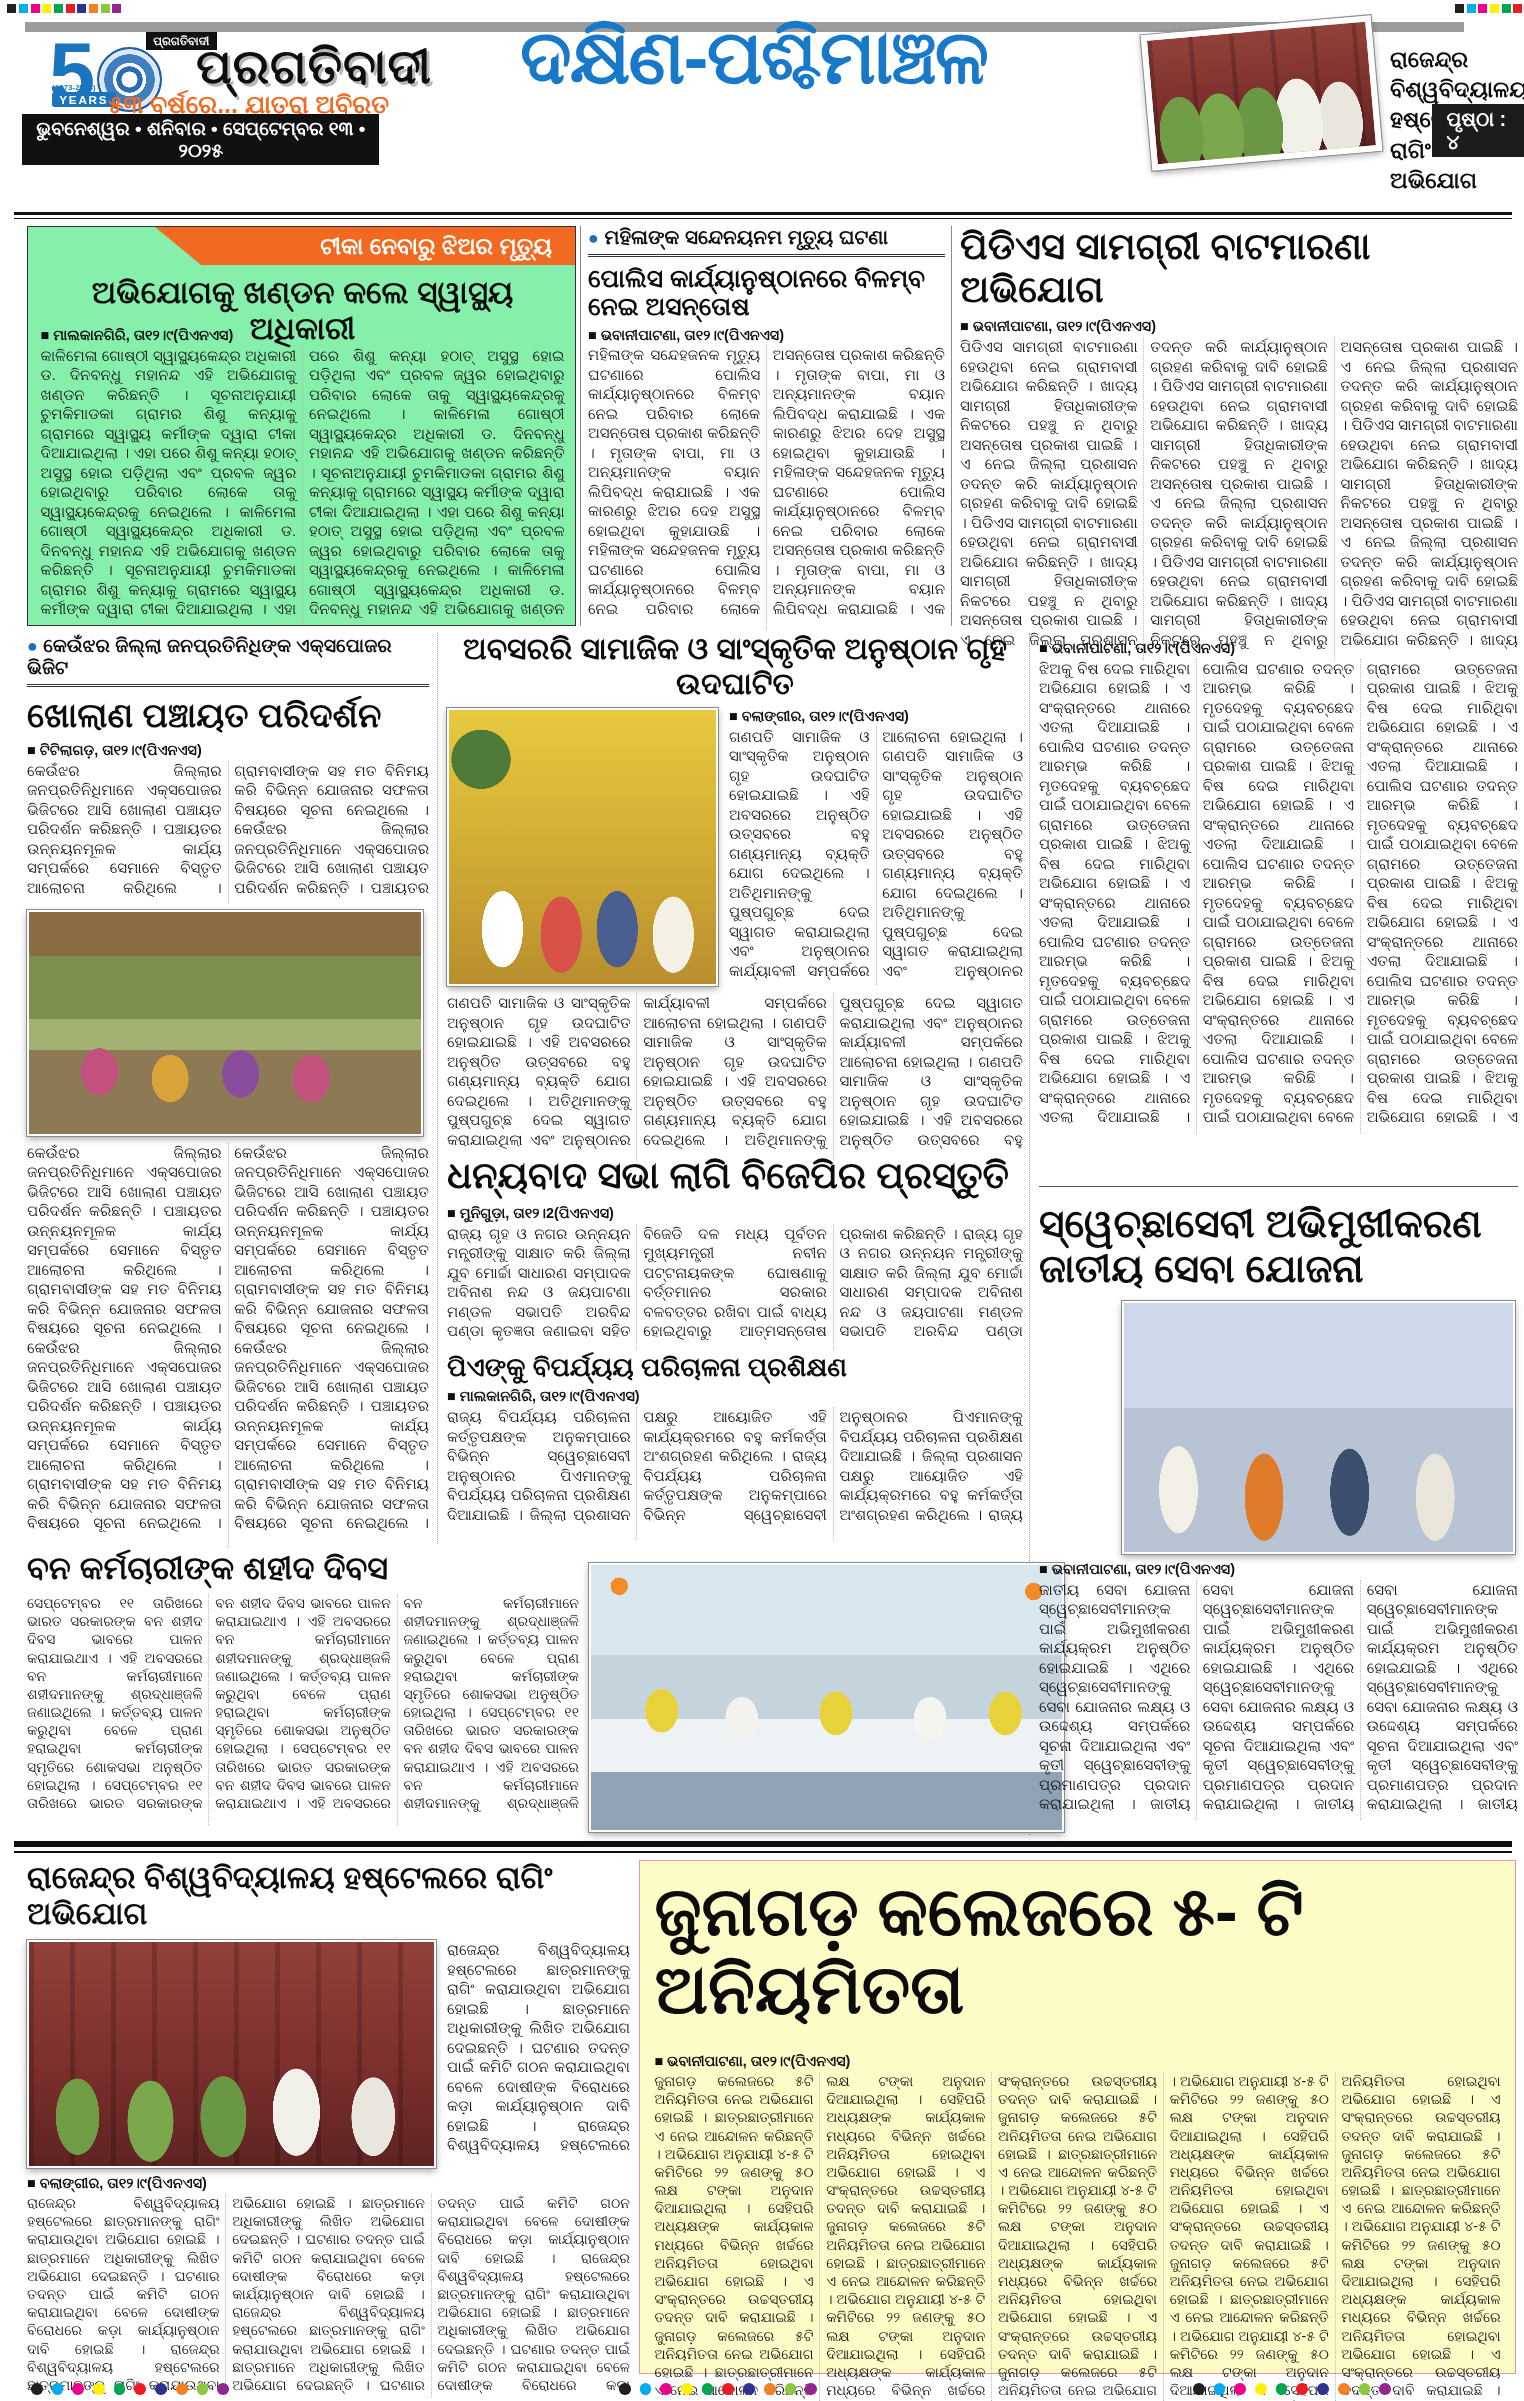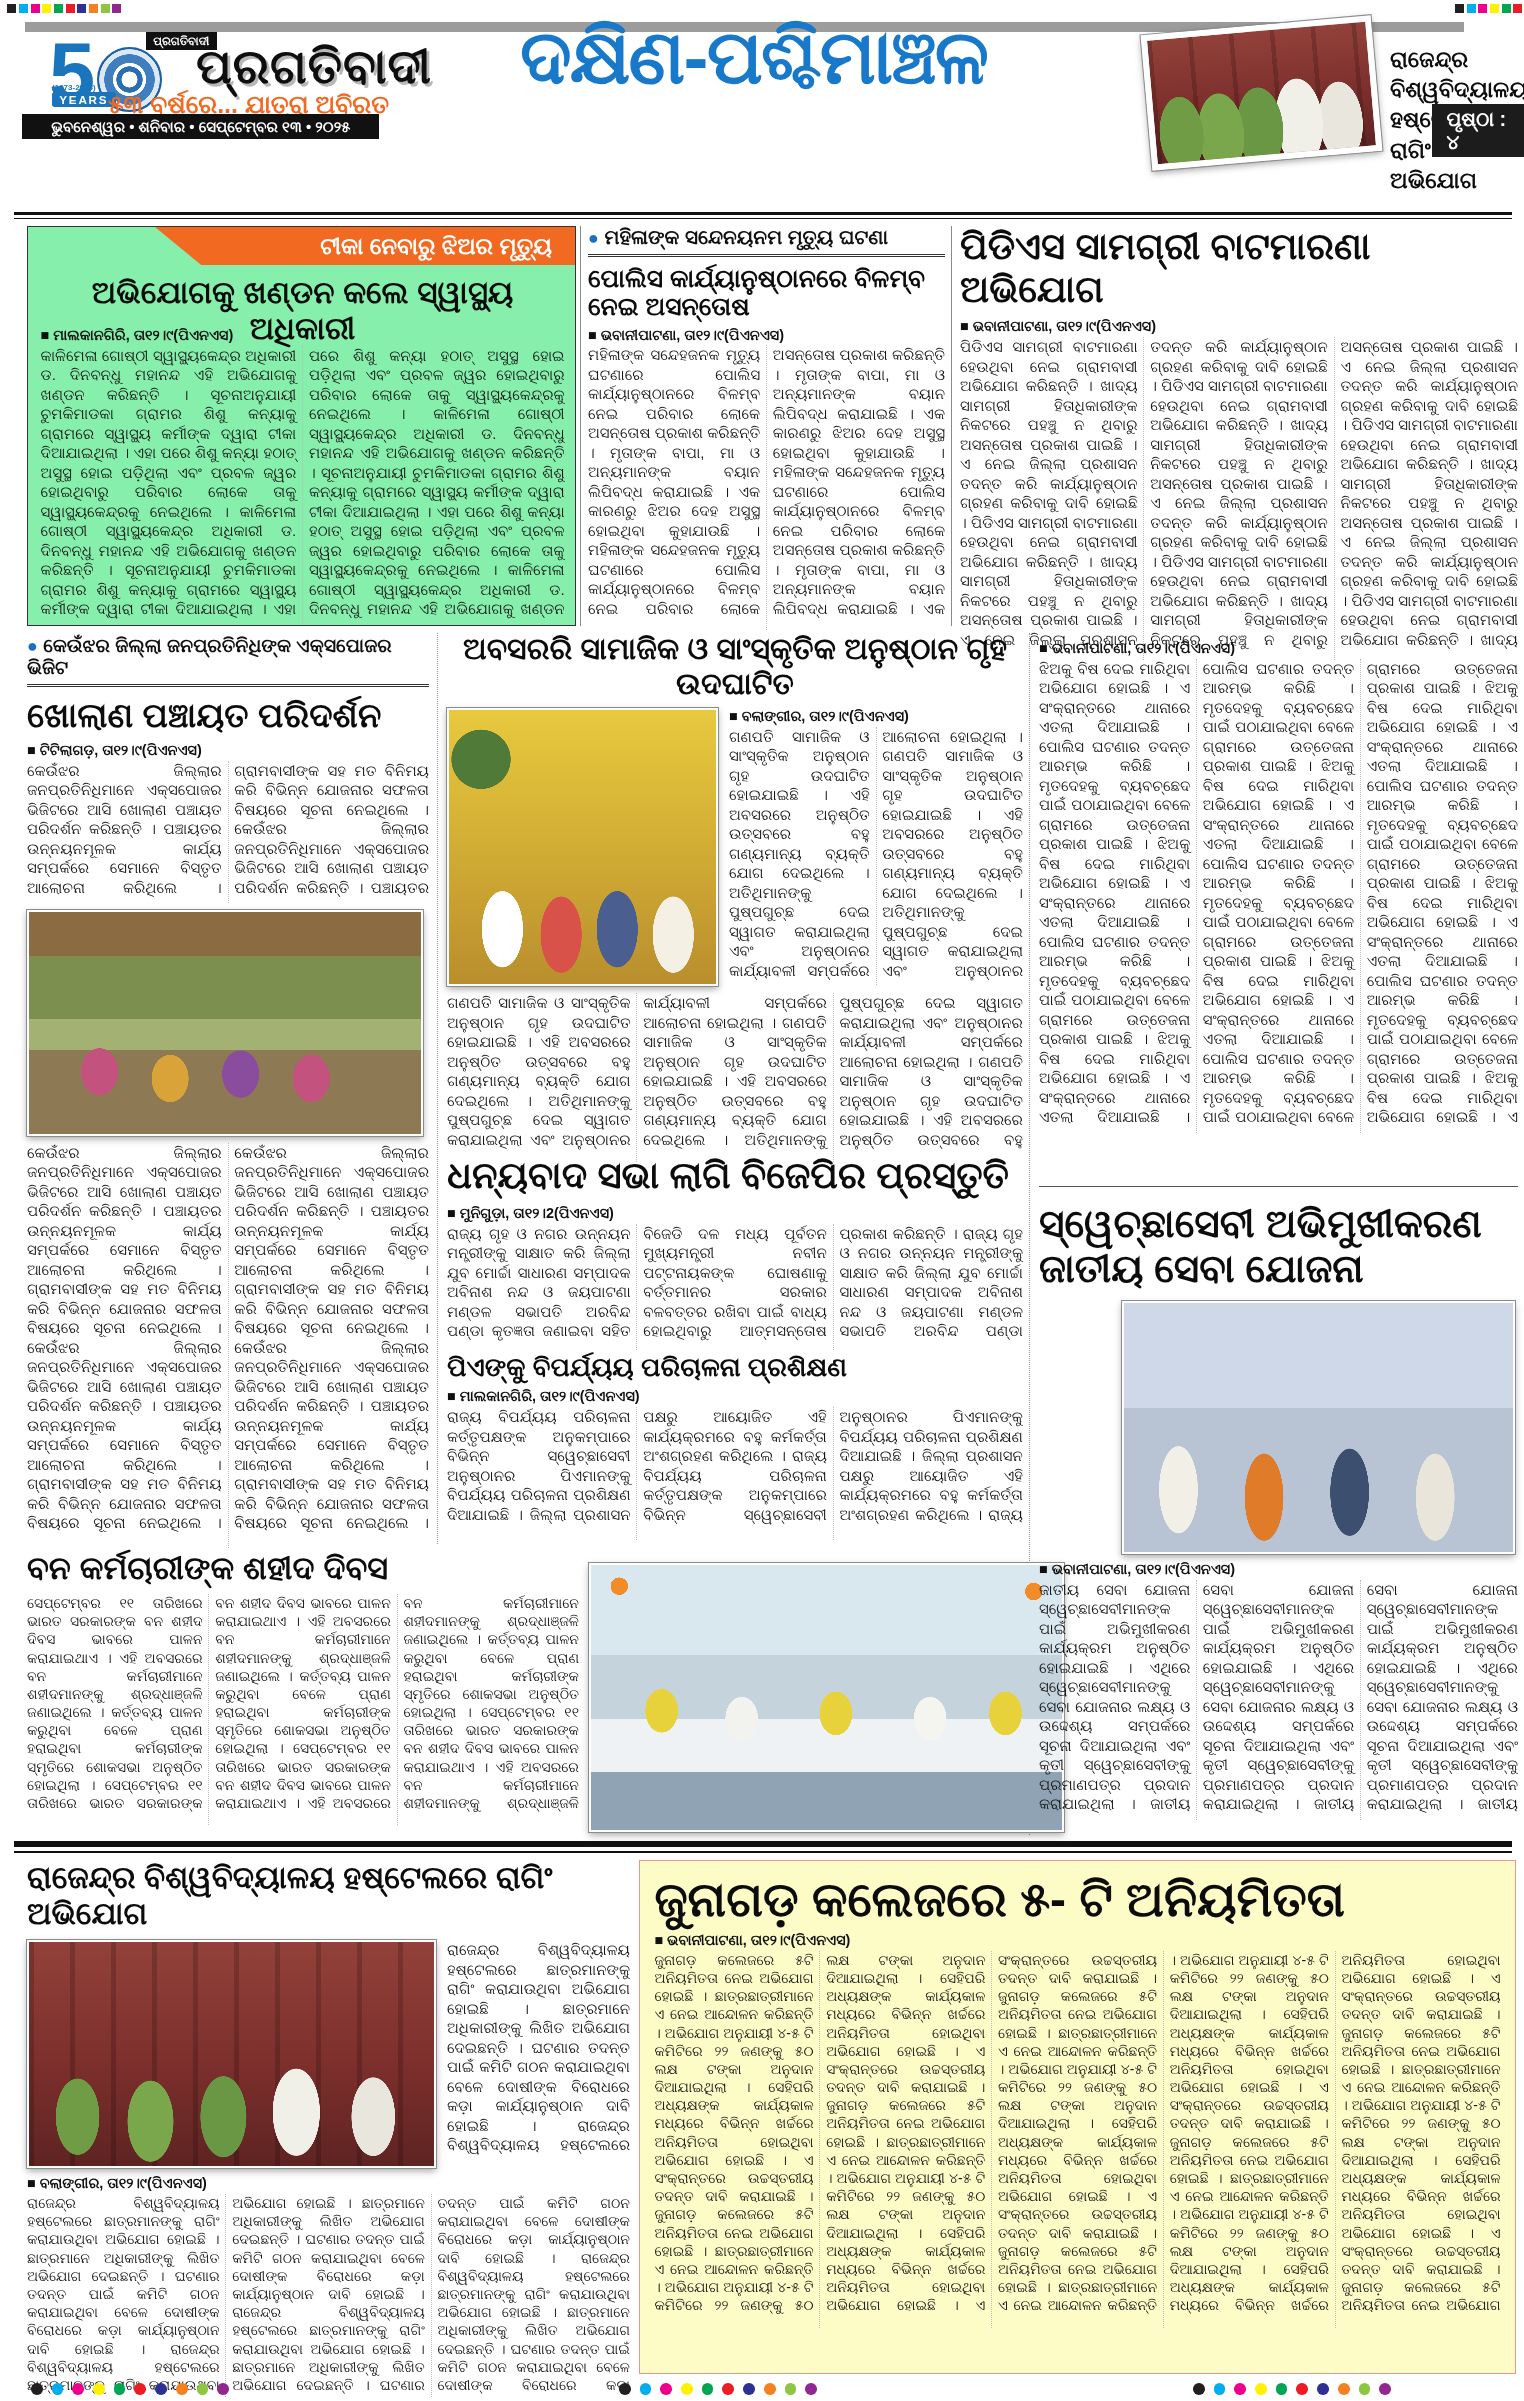--- a/index.html
+++ b/index.html
@@ -14,21 +14,21 @@
   .logo-five { font-size:83px; font-weight:900; color:#1b75bc; line-height:1;
                font-family:"Liberation Sans",sans-serif; letter-spacing:-3.6px; }
   .emblem { width:65px; height:65px; border-radius:50%;
             background:radial-gradient(circle,#ffffff 0 18%,#2a6db5 19% 30%,#ffffff 31% 38%,#3f7fc0 39% 58%,#dce9f5 59% 70%,#2a6db5 71% 100%);
             border:2.7px solid #1b5fa8; }
   .logo-chip { background:#111; color:#fff; font-size:11.7px; font-weight:bold; padding:1.8px 7.2px; }
   .years-chip { background:#1b75bc; color:#fff; font-size:11.7px; font-weight:bold; padding:0.9px 7.2px; border-radius:2.7px; letter-spacing:1.8px; }
   .years-range { font-size:8px; color:#1b75bc; font-weight:bold; }
   .paper-name { font-size:48px; font-weight:900; color:#0e0e0e; text-shadow:2.7px 2.7px 0 #b8b8b8; letter-spacing:0.9px; }
   .tagline { font-size:25px; font-weight:bold; color:#f26a21; }
-  .datebar { background:#111; color:#fff; font-size:15px; font-weight:bold; text-align:center; padding:3.6px 0; }
+  .datebar { background:#111; color:#fff; font-size:19px; font-weight:bold; text-align:center; padding:3.6px 0; }
   .section-title { font-size:75px; font-weight:900; color:#1879cb; text-align:center; line-height:1.05; letter-spacing:-1.8px; }
   .promo-caption { font-size:22.4px; font-weight:800; line-height:1.35; color:#0d0d0d; }
   .page-badge { background:#1c1c1c; color:#fff; font-size:20px; font-weight:bold; padding:3.6px 14.4px; }
 
   .rule-double { border-top:3.6px solid #111; border-bottom:1.8px solid #111; height:7.2px; }
   .rule-thick  { border-top:6.3px solid #111; border-bottom:2.7px solid #111; height:11.7px; }
   .vrule { border-left:0.9px solid #8a8a8a; width:0; }
   .vrule-dot { border-left:0.9px dotted #9a9a9a; width:0; }
   .hrule-thin { border-top:1.8px solid #555; height:0; }
 
@@ -235,21 +235,21 @@
       <div class="headline" style="font-size:31px">ରାଜେନ୍ଦ୍ର ବିଶ୍ୱବିଦ୍ୟାଳୟ ହଷ୍ଟେଲରେ ରାଗିଂ ଅଭିଯୋଗ</div>
       <div style="position:relative;height:235px;margin-top:9px">
         <div class="photo ph-maroon abs" style="left:0;top:0;width:409px;height:228px"></div>
         <div class="abs body-text" style="left:420px;top:0;width:183px;height:228px;column-count:1">ରାଜେନ୍ଦ୍ର ବିଶ୍ୱବିଦ୍ୟାଳୟ ହଷ୍ଟେଲରେ ଛାତ୍ରମାନଙ୍କୁ ରାଗିଂ କରାଯାଉଥିବା ଅଭିଯୋଗ ହୋଇଛି । ଛାତ୍ରମାନେ ଅଧିକାରୀଙ୍କୁ ଲିଖିତ ଅଭିଯୋଗ ଦେଇଛନ୍ତି । ଘଟଣାର ତଦନ୍ତ ପାଇଁ କମିଟି ଗଠନ କରାଯାଇଥିବା ବେଳେ ଦୋଷୀଙ୍କ ବିରୋଧରେ କଡ଼ା କାର୍ଯ୍ୟାନୁଷ୍ଠାନ ଦାବି ହୋଇଛି । ରାଜେନ୍ଦ୍ର ବିଶ୍ୱବିଦ୍ୟାଳୟ ହଷ୍ଟେଲରେ ଛାତ୍ରମାନଙ୍କୁ ରାଗିଂ କରାଯାଉଥିବା ଅଭିଯୋଗ ହୋଇଛି । ଛାତ୍ରମାନେ ଅଧିକାରୀଙ୍କୁ ଲିଖିତ ଅଭିଯୋଗ ଦେଇଛନ୍ତି । ଘଟଣାର ତଦନ୍ତ ପାଇଁ କମିଟି ଗଠନ କରାଯାଇଥିବା ବେଳେ ଦୋଷୀଙ୍କ ବିରୋଧରେ କଡ଼ା କାର୍ଯ୍ୟାନୁଷ୍ଠାନ ଦାବି ହୋଇଛି । ରାଜେନ୍ଦ୍ର ବିଶ୍ୱବିଦ୍ୟାଳୟ ହଷ୍ଟେଲରେ ଛାତ୍ରମାନଙ୍କୁ ରାଗିଂ କରାଯାଉଥିବା ଅଭିଯୋଗ ହୋଇଛି । ଛାତ୍ରମାନେ ଅଧିକାରୀଙ୍କୁ ଲିଖିତ ଅଭିଯୋଗ ଦେଇଛନ୍ତି । ଘଟଣାର ତଦନ୍ତ ପାଇଁ କମିଟି ଗଠନ କରାଯାଇଥିବା ବେଳେ ଦୋଷୀଙ୍କ ବିରୋଧରେ କଡ଼ା କାର୍ଯ୍ୟାନୁଷ୍ଠାନ ଦାବି ହୋଇଛି ।</div>
       </div>
       <div class="byline">■ ବଲାଙ୍ଗୀର, ତା୧୨।୯(ପିଏନଏସ)</div>
       <div class="body-text cols3" style="height:203px;font-size:14px">ରାଜେନ୍ଦ୍ର ବିଶ୍ୱବିଦ୍ୟାଳୟ ହଷ୍ଟେଲରେ ଛାତ୍ରମାନଙ୍କୁ ରାଗିଂ କରାଯାଉଥିବା ଅଭିଯୋଗ ହୋଇଛି । ଛାତ୍ରମାନେ ଅଧିକାରୀଙ୍କୁ ଲିଖିତ ଅଭିଯୋଗ ଦେଇଛନ୍ତି । ଘଟଣାର ତଦନ୍ତ ପାଇଁ କମିଟି ଗଠନ କରାଯାଇଥିବା ବେଳେ ଦୋଷୀଙ୍କ ବିରୋଧରେ କଡ଼ା କାର୍ଯ୍ୟାନୁଷ୍ଠାନ ଦାବି ହୋଇଛି । ରାଜେନ୍ଦ୍ର ବିଶ୍ୱବିଦ୍ୟାଳୟ ହଷ୍ଟେଲରେ ଛାତ୍ରମାନଙ୍କୁ ରାଗିଂ କରାଯାଉଥିବା ଅଭିଯୋଗ ହୋଇଛି । ଛାତ୍ରମାନେ ଅଧିକାରୀଙ୍କୁ ଲିଖିତ ଅଭିଯୋଗ ଦେଇଛନ୍ତି । ଘଟଣାର ତଦନ୍ତ ପାଇଁ କମିଟି ଗଠନ କରାଯାଇଥିବା ବେଳେ ଦୋଷୀଙ୍କ ବିରୋଧରେ କଡ଼ା କାର୍ଯ୍ୟାନୁଷ୍ଠାନ ଦାବି ହୋଇଛି । ରାଜେନ୍ଦ୍ର ବିଶ୍ୱବିଦ୍ୟାଳୟ ହଷ୍ଟେଲରେ ଛାତ୍ରମାନଙ୍କୁ ରାଗିଂ କରାଯାଉଥିବା ଅଭିଯୋଗ ହୋଇଛି । ଛାତ୍ରମାନେ ଅଧିକାରୀଙ୍କୁ ଲିଖିତ ଅଭିଯୋଗ ଦେଇଛନ୍ତି । ଘଟଣାର ତଦନ୍ତ ପାଇଁ କମିଟି ଗଠନ କରାଯାଇଥିବା ବେଳେ ଦୋଷୀଙ୍କ ବିରୋଧରେ କଡ଼ା କାର୍ଯ୍ୟାନୁଷ୍ଠାନ ଦାବି ହୋଇଛି । ରାଜେନ୍ଦ୍ର ବିଶ୍ୱବିଦ୍ୟାଳୟ ହଷ୍ଟେଲରେ ଛାତ୍ରମାନଙ୍କୁ ରାଗିଂ କରାଯାଉଥିବା ଅଭିଯୋଗ ହୋଇଛି । ଛାତ୍ରମାନେ ଅଧିକାରୀଙ୍କୁ ଲିଖିତ ଅଭିଯୋଗ ଦେଇଛନ୍ତି । ଘଟଣାର ତଦନ୍ତ ପାଇଁ କମିଟି ଗଠନ କରାଯାଇଥିବା ବେଳେ ଦୋଷୀଙ୍କ ବିରୋଧରେ କଡ଼ା କାର୍ଯ୍ୟାନୁଷ୍ଠାନ ଦାବି ହୋଇଛି । ରାଜେନ୍ଦ୍ର ବିଶ୍ୱବିଦ୍ୟାଳୟ ହଷ୍ଟେଲରେ ଛାତ୍ରମାନଙ୍କୁ ରାଗିଂ କରାଯାଉଥିବା ଅଭିଯୋଗ ହୋଇଛି । ଛାତ୍ରମାନେ ଅଧିକାରୀଙ୍କୁ ଲିଖିତ ଅଭିଯୋଗ ଦେଇଛନ୍ତି । ଘଟଣାର ତଦନ୍ତ ପାଇଁ କମିଟି ଗଠନ କରାଯାଇଥିବା ବେଳେ ଦୋଷୀଙ୍କ ବିରୋଧରେ କଡ଼ା କାର୍ଯ୍ୟାନୁଷ୍ଠାନ ଦାବି ହୋଇଛି । ରାଜେନ୍ଦ୍ର ବିଶ୍ୱବିଦ୍ୟାଳୟ ହଷ୍ଟେଲରେ ଛାତ୍ରମାନଙ୍କୁ ରାଗିଂ କରାଯାଉଥିବା ଅଭିଯୋଗ ହୋଇଛି । ଛାତ୍ରମାନେ ଅଧିକାରୀଙ୍କୁ ଲିଖିତ ଅଭିଯୋଗ ଦେଇଛନ୍ତି । ଘଟଣାର ତଦନ୍ତ ପାଇଁ କମିଟି ଗଠନ କରାଯାଇଥିବା ବେଳେ ଦୋଷୀଙ୍କ ବିରୋଧରେ କଡ଼ା କାର୍ଯ୍ୟାନୁଷ୍ଠାନ ଦାବି ହୋଇଛି ।</div>
     </article>
 
     <article class="abs yellow-box" style="left:639px;top:1860px;width:877px;height:514px;padding:10.8px 14.4px">
-      <div class="headline" style="font-size:48px;margin-bottom:5px">ଜୁନାଗଡ଼ କଲେଜରେ ୫- ଟି ଅନିୟମିତତା</div>
+      <div class="headline" style="font-size:68px;margin-bottom:25px">ଜୁନାଗଡ଼ କଲେଜରେ ୫- ଟି ଅନିୟମିତତା</div>
       <div class="byline">■ ଭବାନୀପାଟଣା, ତା୧୨।୯(ପିଏନଏସ)</div>
       <div class="body-text cols5" style="height:377px;font-size:14px">ଜୁନାଗଡ଼ କଲେଜରେ ୫ଟି ଅନିୟମିତତା ନେଇ ଅଭିଯୋଗ ହୋଇଛି । ଛାତ୍ରଛାତ୍ରୀମାନେ ଏ ନେଇ ଆନ୍ଦୋଳନ କରିଛନ୍ତି । ଅଭିଯୋଗ ଅନୁଯାୟୀ ୪-୫ ଟି କମିଟିରେ ୨୨ ଜଣଙ୍କୁ ୫୦ ଲକ୍ଷ ଟଙ୍କା ଅନୁଦାନ ଦିଆଯାଇଥିଲା । ସେହିପରି ଅଧ୍ୟକ୍ଷଙ୍କ କାର୍ଯ୍ୟକାଳ ମଧ୍ୟରେ ବିଭିନ୍ନ ଖର୍ଚ୍ଚରେ ଅନିୟମିତତା ହୋଇଥିବା ଅଭିଯୋଗ ହୋଇଛି । ଏ ସଂକ୍ରାନ୍ତରେ ଉଚ୍ଚସ୍ତରୀୟ ତଦନ୍ତ ଦାବି କରାଯାଇଛି । ଜୁନାଗଡ଼ କଲେଜରେ ୫ଟି ଅନିୟମିତତା ନେଇ ଅଭିଯୋଗ ହୋଇଛି । ଛାତ୍ରଛାତ୍ରୀମାନେ ଏ ନେଇ ଆନ୍ଦୋଳନ କରିଛନ୍ତି । ଅଭିଯୋଗ ଅନୁଯାୟୀ ୪-୫ ଟି କମିଟିରେ ୨୨ ଜଣଙ୍କୁ ୫୦ ଲକ୍ଷ ଟଙ୍କା ଅନୁଦାନ ଦିଆଯାଇଥିଲା । ସେହିପରି ଅଧ୍ୟକ୍ଷଙ୍କ କାର୍ଯ୍ୟକାଳ ମଧ୍ୟରେ ବିଭିନ୍ନ ଖର୍ଚ୍ଚରେ ଅନିୟମିତତା ହୋଇଥିବା ଅଭିଯୋଗ ହୋଇଛି । ଏ ସଂକ୍ରାନ୍ତରେ ଉଚ୍ଚସ୍ତରୀୟ ତଦନ୍ତ ଦାବି କରାଯାଇଛି । ଜୁନାଗଡ଼ କଲେଜରେ ୫ଟି ଅନିୟମିତତା ନେଇ ଅଭିଯୋଗ ହୋଇଛି । ଛାତ୍ରଛାତ୍ରୀମାନେ ଏ ନେଇ ଆନ୍ଦୋଳନ କରିଛନ୍ତି । ଅଭିଯୋଗ ଅନୁଯାୟୀ ୪-୫ ଟି କମିଟିରେ ୨୨ ଜଣଙ୍କୁ ୫୦ ଲକ୍ଷ ଟଙ୍କା ଅନୁଦାନ ଦିଆଯାଇଥିଲା । ସେହିପରି ଅଧ୍ୟକ୍ଷଙ୍କ କାର୍ଯ୍ୟକାଳ ମଧ୍ୟରେ ବିଭିନ୍ନ ଖର୍ଚ୍ଚରେ ଅନିୟମିତତା ହୋଇଥିବା ଅଭିଯୋଗ ହୋଇଛି । ଏ ସଂକ୍ରାନ୍ତରେ ଉଚ୍ଚସ୍ତରୀୟ ତଦନ୍ତ ଦାବି କରାଯାଇଛି । ଜୁନାଗଡ଼ କଲେଜରେ ୫ଟି ଅନିୟମିତତା ନେଇ ଅଭିଯୋଗ ହୋଇଛି । ଛାତ୍ରଛାତ୍ରୀମାନେ ଏ ନେଇ ଆନ୍ଦୋଳନ କରିଛନ୍ତି । ଅଭିଯୋଗ ଅନୁଯାୟୀ ୪-୫ ଟି କମିଟିରେ ୨୨ ଜଣଙ୍କୁ ୫୦ ଲକ୍ଷ ଟଙ୍କା ଅନୁଦାନ ଦିଆଯାଇଥିଲା । ସେହିପରି ଅଧ୍ୟକ୍ଷଙ୍କ କାର୍ଯ୍ୟକାଳ ମଧ୍ୟରେ ବିଭିନ୍ନ ଖର୍ଚ୍ଚରେ ଅନିୟମିତତା ହୋଇଥିବା ଅଭିଯୋଗ ହୋଇଛି । ଏ ସଂକ୍ରାନ୍ତରେ ଉଚ୍ଚସ୍ତରୀୟ ତଦନ୍ତ ଦାବି କରାଯାଇଛି । ଜୁନାଗଡ଼ କଲେଜରେ ୫ଟି ଅନିୟମିତତା ନେଇ ଅଭିଯୋଗ ହୋଇଛି । ଛାତ୍ରଛାତ୍ରୀମାନେ ଏ ନେଇ ଆନ୍ଦୋଳନ କରିଛନ୍ତି । ଅଭିଯୋଗ ଅନୁଯାୟୀ ୪-୫ ଟି କମିଟିରେ ୨୨ ଜଣଙ୍କୁ ୫୦ ଲକ୍ଷ ଟଙ୍କା ଅନୁଦାନ ଦିଆଯାଇଥିଲା । ସେହିପରି ଅଧ୍ୟକ୍ଷଙ୍କ କାର୍ଯ୍ୟକାଳ ମଧ୍ୟରେ ବିଭିନ୍ନ ଖର୍ଚ୍ଚରେ ଅନିୟମିତତା ହୋଇଥିବା ଅଭିଯୋଗ ହୋଇଛି । ଏ ସଂକ୍ରାନ୍ତରେ ଉଚ୍ଚସ୍ତରୀୟ ତଦନ୍ତ ଦାବି କରାଯାଇଛି । ଜୁନାଗଡ଼ କଲେଜରେ ୫ଟି ଅନିୟମିତତା ନେଇ ଅଭିଯୋଗ ହୋଇଛି । ଛାତ୍ରଛାତ୍ରୀମାନେ ଏ ନେଇ ଆନ୍ଦୋଳନ କରିଛନ୍ତି । ଅଭିଯୋଗ ଅନୁଯାୟୀ ୪-୫ ଟି କମିଟିରେ ୨୨ ଜଣଙ୍କୁ ୫୦ ଲକ୍ଷ ଟଙ୍କା ଅନୁଦାନ ଦିଆଯାଇଥିଲା । ସେହିପରି ଅଧ୍ୟକ୍ଷଙ୍କ କାର୍ଯ୍ୟକାଳ ମଧ୍ୟରେ ବିଭିନ୍ନ ଖର୍ଚ୍ଚରେ ଅନିୟମିତତା ହୋଇଥିବା ଅଭିଯୋଗ ହୋଇଛି । ଏ ସଂକ୍ରାନ୍ତରେ ଉଚ୍ଚସ୍ତରୀୟ ତଦନ୍ତ ଦାବି କରାଯାଇଛି । ଜୁନାଗଡ଼ କଲେଜରେ ୫ଟି ଅନିୟମିତତା ନେଇ ଅଭିଯୋଗ ହୋଇଛି । ଛାତ୍ରଛାତ୍ରୀମାନେ ଏ ନେଇ ଆନ୍ଦୋଳନ କରିଛନ୍ତି । ଅଭିଯୋଗ ଅନୁଯାୟୀ ୪-୫ ଟି କମିଟିରେ ୨୨ ଜଣଙ୍କୁ ୫୦ ଲକ୍ଷ ଟଙ୍କା ଅନୁଦାନ ଦିଆଯାଇଥିଲା । ସେହିପରି ଅଧ୍ୟକ୍ଷଙ୍କ କାର୍ଯ୍ୟକାଳ ମଧ୍ୟରେ ବିଭିନ୍ନ ଖର୍ଚ୍ଚରେ ଅନିୟମିତତା ହୋଇଥିବା ଅଭିଯୋଗ ହୋଇଛି । ଏ ସଂକ୍ରାନ୍ତରେ ଉଚ୍ଚସ୍ତରୀୟ ତଦନ୍ତ ଦାବି କରାଯାଇଛି । ଜୁନାଗଡ଼ କଲେଜରେ ୫ଟି ଅନିୟମିତତା ନେଇ ଅଭିଯୋଗ ହୋଇଛି । ଛାତ୍ରଛାତ୍ରୀମାନେ ଏ ନେଇ ଆନ୍ଦୋଳନ କରିଛନ୍ତି । ଅଭିଯୋଗ ଅନୁଯାୟୀ ୪-୫ ଟି କମିଟିରେ ୨୨ ଜଣଙ୍କୁ ୫୦ ଲକ୍ଷ ଟଙ୍କା ଅନୁଦାନ ଦିଆଯାଇଥିଲା । ସେହିପରି ଅଧ୍ୟକ୍ଷଙ୍କ କାର୍ଯ୍ୟକାଳ ମଧ୍ୟରେ ବିଭିନ୍ନ ଖର୍ଚ୍ଚରେ ଅନିୟମିତତା ହୋଇଥିବା ଅଭିଯୋଗ ହୋଇଛି । ଏ ସଂକ୍ରାନ୍ତରେ ଉଚ୍ଚସ୍ତରୀୟ ତଦନ୍ତ ଦାବି କରାଯାଇଛି । ଜୁନାଗଡ଼ କଲେଜରେ ୫ଟି ଅନିୟମିତତା ନେଇ ଅଭିଯୋଗ ହୋଇଛି । ଛାତ୍ରଛାତ୍ରୀମାନେ ଏ ନେଇ ଆନ୍ଦୋଳନ କରିଛନ୍ତି । ଅଭିଯୋଗ ଅନୁଯାୟୀ ୪-୫ ଟି କମିଟିରେ ୨୨ ଜଣଙ୍କୁ ୫୦ ଲକ୍ଷ ଟଙ୍କା ଅନୁଦାନ ଦିଆଯାଇଥିଲା । ସେହିପରି ଅଧ୍ୟକ୍ଷଙ୍କ କାର୍ଯ୍ୟକାଳ ମଧ୍ୟରେ ବିଭିନ୍ନ ଖର୍ଚ୍ଚରେ ଅନିୟମିତତା ହୋଇଥିବା ଅଭିଯୋଗ ହୋଇଛି । ଏ ସଂକ୍ରାନ୍ତରେ ଉଚ୍ଚସ୍ତରୀୟ ତଦନ୍ତ ଦାବି କରାଯାଇଛି । ଜୁନାଗଡ଼ କଲେଜରେ ୫ଟି ଅନିୟମିତତା ନେଇ ଅଭିଯୋଗ ହୋଇଛି । ଛାତ୍ରଛାତ୍ରୀମାନେ ଏ ନେଇ ଆନ୍ଦୋଳନ କରିଛନ୍ତି । ଅଭିଯୋଗ ଅନୁଯାୟୀ ୪-୫ ଟି କମିଟିରେ ୨୨ ଜଣଙ୍କୁ ୫୦ ଲକ୍ଷ ଟଙ୍କା ଅନୁଦାନ ଦିଆଯାଇଥିଲା । ସେହିପରି ଅଧ୍ୟକ୍ଷଙ୍କ କାର୍ଯ୍ୟକାଳ ମଧ୍ୟରେ ବିଭିନ୍ନ ଖର୍ଚ୍ଚରେ ଅନିୟମିତତା ହୋଇଥିବା ଅଭିଯୋଗ ହୋଇଛି । ଏ ସଂକ୍ରାନ୍ତରେ ଉଚ୍ଚସ୍ତରୀୟ ତଦନ୍ତ ଦାବି କରାଯାଇଛି । ଜୁନାଗଡ଼ କଲେଜରେ ୫ଟି ଅନିୟମିତତା ନେଇ ଅଭିଯୋଗ ହୋଇଛି । ଛାତ୍ରଛାତ୍ରୀମାନେ ଏ ନେଇ ଆନ୍ଦୋଳନ କରିଛନ୍ତି । ଅଭିଯୋଗ ଅନୁଯାୟୀ ୪-୫ ଟି କମିଟିରେ ୨୨ ଜଣଙ୍କୁ ୫୦ ଲକ୍ଷ ଟଙ୍କା ଅନୁଦାନ ଦିଆଯାଇଥିଲା । ସେହିପରି ଅଧ୍ୟକ୍ଷଙ୍କ କାର୍ଯ୍ୟକାଳ ମଧ୍ୟରେ ବିଭିନ୍ନ ଖର୍ଚ୍ଚରେ ଅନିୟମିତତା ହୋଇଥିବା ଅଭିଯୋଗ ହୋଇଛି । ଏ ସଂକ୍ରାନ୍ତରେ ଉଚ୍ଚସ୍ତରୀୟ ତଦନ୍ତ ଦାବି କରାଯାଇଛି । ଜୁନାଗଡ଼ କଲେଜରେ ୫ଟି ଅନିୟମିତତା ନେଇ ଅଭିଯୋଗ ହୋଇଛି । ଛାତ୍ରଛାତ୍ରୀମାନେ ଏ ନେଇ ଆନ୍ଦୋଳନ କରିଛନ୍ତି । ଅଭିଯୋଗ ଅନୁଯାୟୀ ୪-୫ ଟି କମିଟିରେ ୨୨ ଜଣଙ୍କୁ ୫୦ ଲକ୍ଷ ଟଙ୍କା ଅନୁଦାନ ଦିଆଯାଇଥିଲା । ସେହିପରି ଅଧ୍ୟକ୍ଷଙ୍କ କାର୍ଯ୍ୟକାଳ ମଧ୍ୟରେ ବିଭିନ୍ନ ଖର୍ଚ୍ଚରେ ଅନିୟମିତତା ହୋଇଥିବା ଅଭିଯୋଗ ହୋଇଛି । ଏ ସଂକ୍ରାନ୍ତରେ ଉଚ୍ଚସ୍ତରୀୟ ତଦନ୍ତ ଦାବି କରାଯାଇଛି ।</div>
     </article>
   </section>
 
   <div class="abs dotrow" style="left:31px;top:2383px">
       <span class="dot" style="background: rgb(35, 31, 32);"></span>
       <span class="dot" style="background: rgb(0, 174, 239);"></span>
       <span class="dot" style="background: rgb(236, 0, 140);"></span>
       <span class="dot" style="background: rgb(255, 242, 0);"></span>

